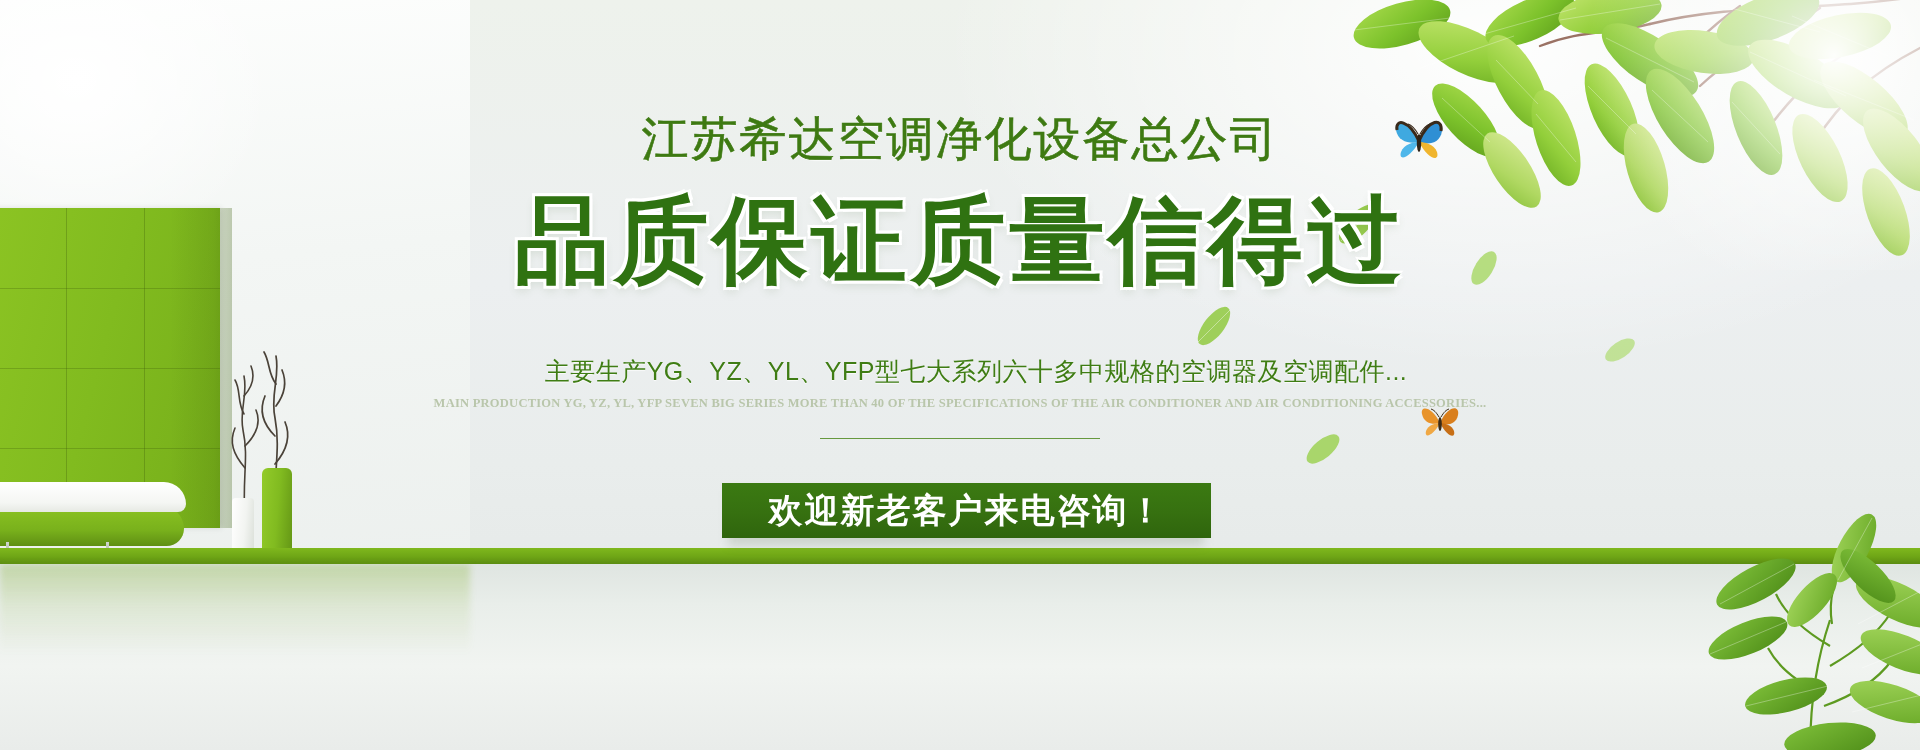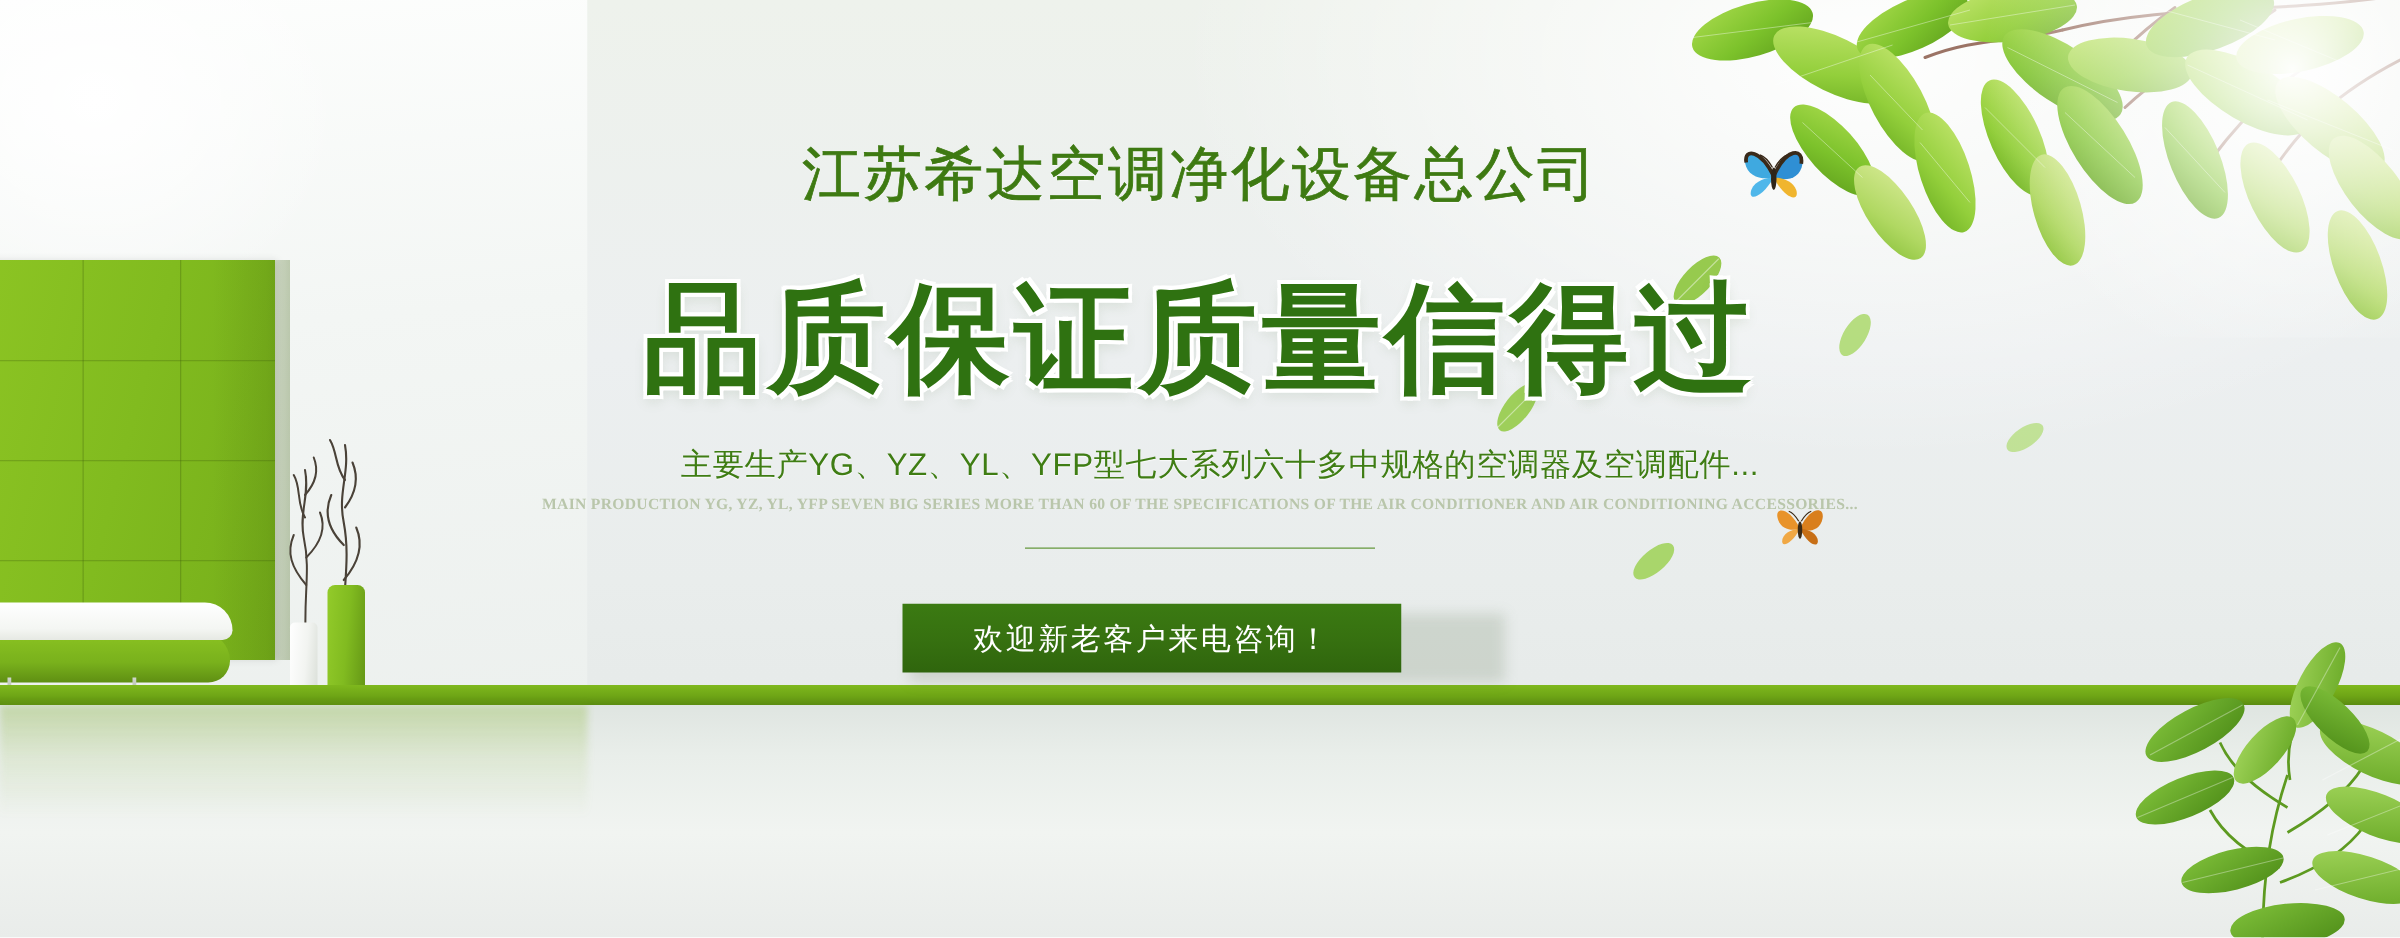--- a/index.html
+++ b/index.html
@@ -135,21 +135,20 @@
     font-size:95px;
     font-weight:bold;
     letter-spacing:4px;
     color:#2f7211;
     text-shadow:
        2px 0 0 #ffffff, -2px 0 0 #ffffff, 0 2px 0 #ffffff, 0 -2px 0 #ffffff,
        2px 2px 0 #ffffff, -2px 2px 0 #ffffff, 2px -2px 0 #ffffff, -2px -2px 0 #ffffff,
        3px 3px 0 #ffffff, -3px 3px 0 #ffffff, 3px -3px 0 #ffffff, -3px -3px 0 #ffffff,
        0 5px 10px rgba(90,120,70,0.18);
     white-space:nowrap;
-    margin-top:30px;
   }
 
   .subline {
     position:absolute; left:0; right:0; top:355px;
     text-align:center;
     font-family:"Liberation Sans","DejaVu Sans",sans-serif;
     font-size:25px;
     font-weight:400;
     letter-spacing:0.5px;
     color:#3f7d14;
@@ -180,29 +179,30 @@
     position:absolute; left:50%; top:483px; transform:translateX(-50%);
     width:476px; height:55px;
   }
   .cta-shadow {
     position:absolute; left:6px; top:8px; width:476px; height:55px;
     background:rgba(70,95,50,0.16);
     filter:blur(5px);
   }
   .cta {
     position:absolute; left:0; top:0;
-    width:399px; height:55px;
+    width:489px; height:55px;
     background:linear-gradient(180deg,#3b7a12 0%,#367010 55%,#2f650d 100%);
     color:#ffffff;
     font-family:"Liberation Sans","DejaVu Sans",sans-serif;
-    font-size:24px;
+    font-size:34px;
     letter-spacing:2px;
     display:flex; align-items:center; justify-content:center;
     border:none; cursor:pointer;
     white-space:nowrap;
+    font-weight:bold;
   }
 </style>
 </head>
 <body>
 
 <div id="banner">
 
   <div class="room">
     <div class="room-wall"></div>
     <div class="room-glow"></div>
@@ -410,21 +410,21 @@
   </svg>
 
   <div class="copy">
 
     <div class="company-name">江苏希达空调净化设备总公司</div>
 
     <div class="headline">品质保证质量信得过</div>
 
     <div class="subline">主要生产YG、YZ、YL、YFP型七大系列六十多中规格的空调器及空调配件...</div>
 
-    <div class="subline-en">MAIN PRODUCTION YG, YZ, YL, YFP SEVEN BIG SERIES MORE THAN 60 OF THE SPECIFICATIONS OF THE AIR CONDITIONER AND AIR CONDITIONING ACCESSORIES...</div>
+    <div class="subline-en">MAIN PRODUCTION YG, YZ, YL, YFP SEVEN BIG SERIES MORE THAN 40 OF THE SPECIFICATIONS OF THE AIR CONDITIONER AND AIR CONDITIONING ACCESSORIES...</div>
 
     <div class="divider"></div>
 
     <div class="cta-wrap">
       <div class="cta-shadow"></div>
       <button class="cta">欢迎新老客户来电咨询！</button>
     </div>
 
   </div>
 </div>

